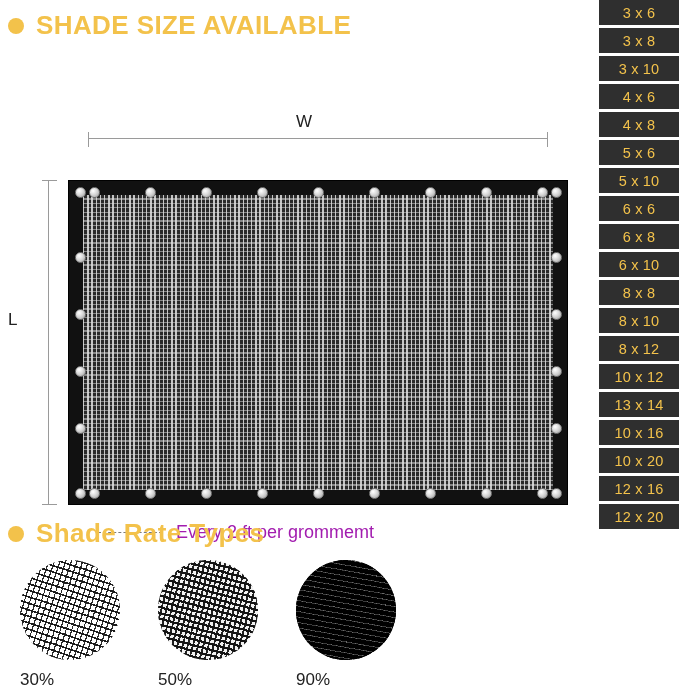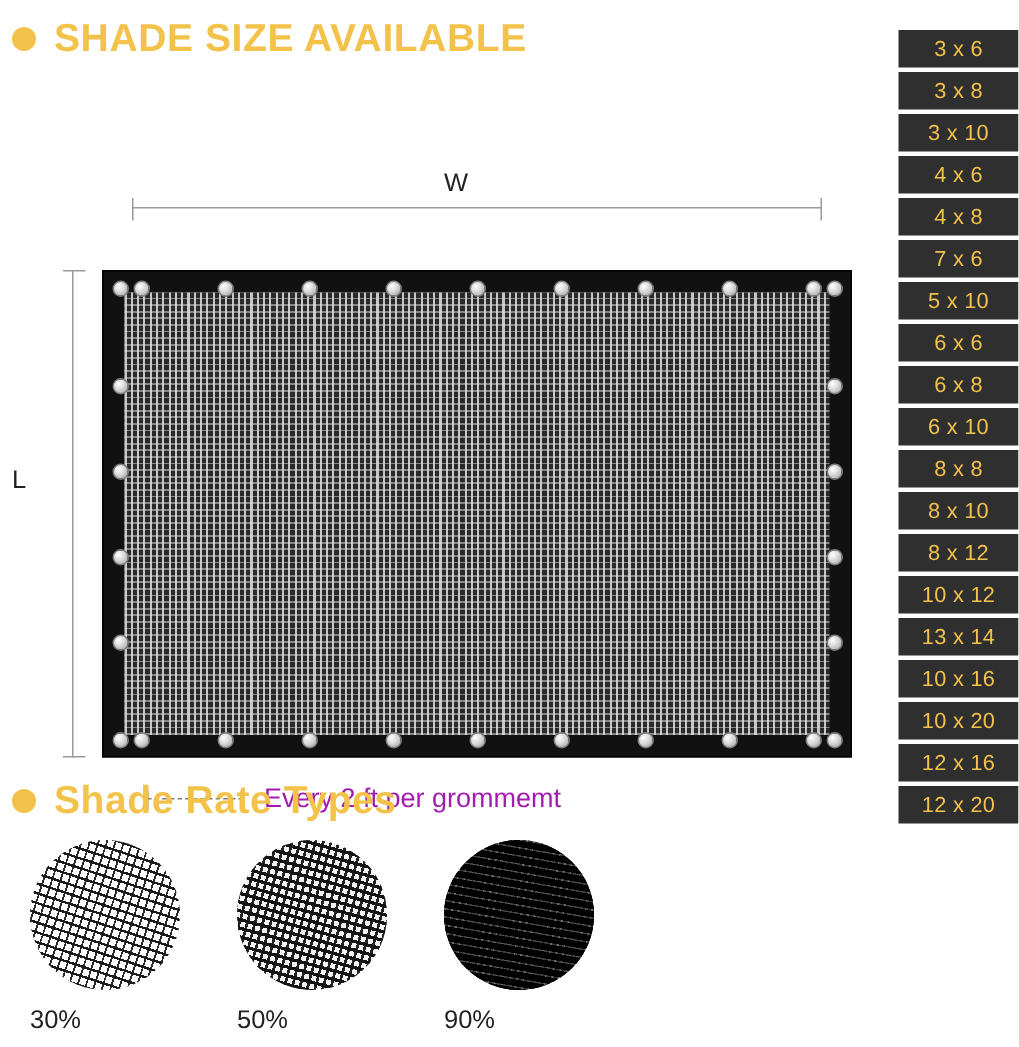--- a/index.html
+++ b/index.html
@@ -213,21 +213,21 @@
   
   .size-list {
     position: absolute;
     right: 0; top: 0;
     width: 84px;
     height: 698px;
     display: flex;
     flex-direction: column;
     align-items: flex-end;
     gap: 3px;
-    padding-top: 20px;
+    padding-top: 0;
   }
   .size-chip {
     width: 80px;
     height: 25px;
     background: #2f2f2f;
     color: #f3c24b;
     font-size: 14.5px;
     display: flex;
     align-items: center;
     justify-content: center;
@@ -323,21 +323,21 @@
         </div>
       </div>
   </div>
 
   <div class="size-list" id="size-list">
       <div class="size-chip">3 x 6</div>
       <div class="size-chip">3 x 8</div>
       <div class="size-chip">3 x 10</div>
       <div class="size-chip">4 x 6</div>
       <div class="size-chip">4 x 8</div>
-      <div class="size-chip">7 x 6</div>
+      <div class="size-chip">5 x 6</div>
       <div class="size-chip">5 x 10</div>
       <div class="size-chip">6 x 6</div>
       <div class="size-chip">6 x 8</div>
       <div class="size-chip">6 x 10</div>
       <div class="size-chip">8 x 8</div>
       <div class="size-chip">8 x 10</div>
       <div class="size-chip">8 x 12</div>
       <div class="size-chip">10 x 12</div>
       <div class="size-chip">13 x 14</div>
       <div class="size-chip">10 x 16</div>

